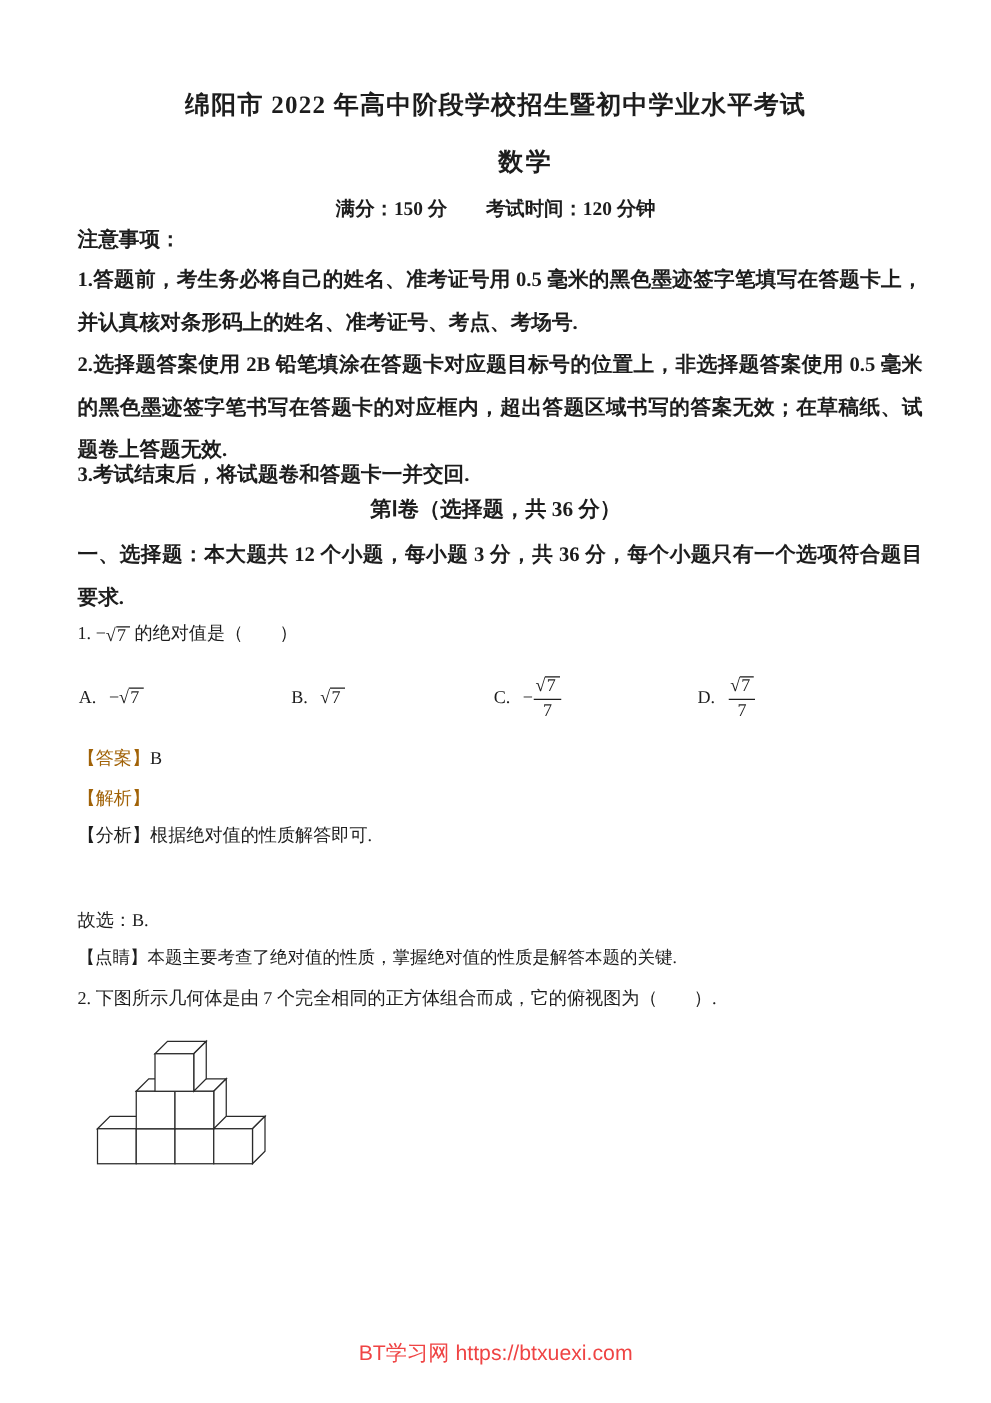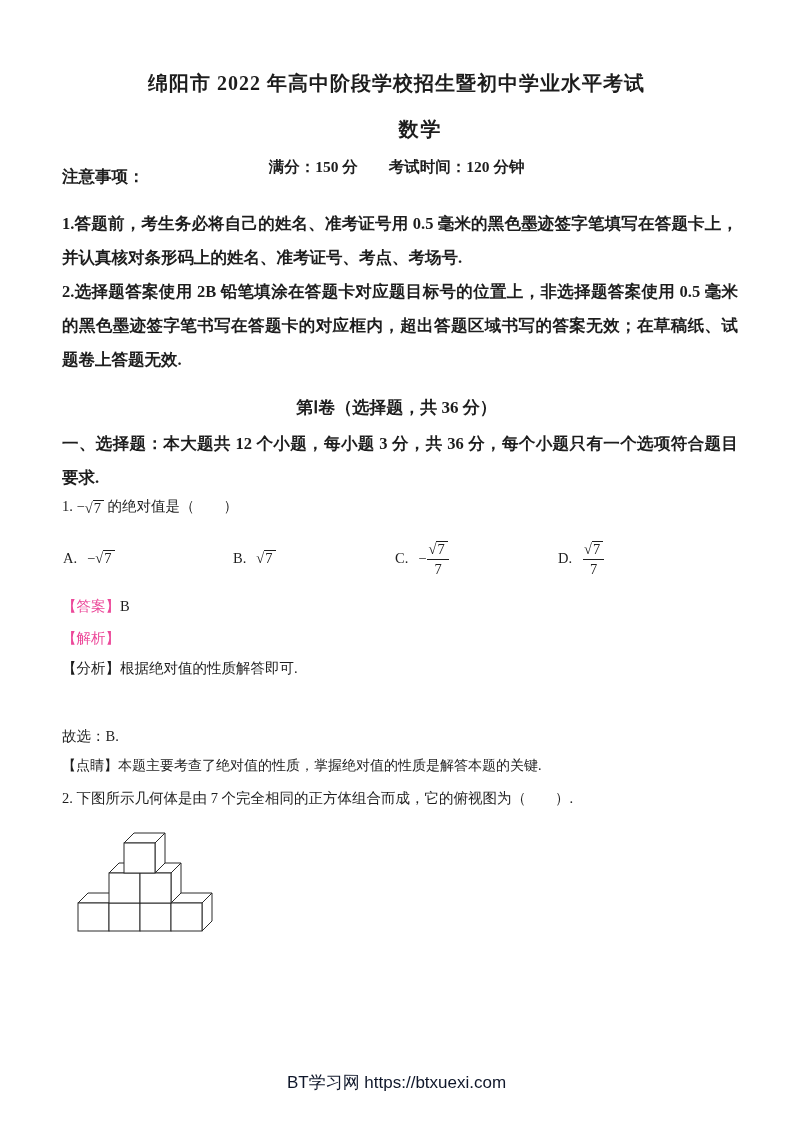--- a/index.html
+++ b/index.html
@@ -14,46 +14,47 @@
   .abs{position:absolute;}
   .b{font-weight:bold;}
   .centered{left:0;width:793px;text-align:center;}
   .margined{left:62px;width:676px;}
   .notice{font-size:16.5px;line-height:34px;text-align:justify;}
   .bodytxt{font-size:14.5px;}
   .title1{font-size:20px;letter-spacing:1px;}
   .title2{font-size:20px;letter-spacing:2px;}
   .infoline{font-size:15.5px;}
   .sechead{font-size:17px;}
-  .blue{color:#ec4899;}
+  .blue{color:#a16207;}
   
   .sqrt{display:inline-block;white-space:nowrap;vertical-align:-2px;}
   .sqrt .sign{display:inline-block;line-height:1.05;}
   .sqrt .rad{display:inline-block;line-height:1.05;border-top:1.4px solid currentColor;padding:0 3px 0 1px;}
   
   .frac{display:inline-flex;flex-direction:column;align-items:center;vertical-align:middle;line-height:1.25;}
   .frac .den{border-top:1.2px solid currentColor;padding:0 7px;}
   .frac .num{padding:0 2px 1px 2px;}
   .opt{position:absolute;display:flex;align-items:center;height:50px;font-size:14.5px;}
   .opt .lbl{margin-right:10px;}
-  .footer{font-family:"Liberation Sans", sans-serif;font-size:17px;color:#0f172a;}
+  .footer{font-family:"Liberation Sans", sans-serif;font-size:17px;color:#ef4444;}
   svg .ln{fill:#ffffff;stroke:#2a2a2a;stroke-width:1;stroke-linejoin:miter;}
 </style>
 </head>
 <body>
 
 <div class="page">
 
   <div class="abs centered b title1" style="top:70px;">绵阳市 2022 年高中阶段学校招生暨初中学业水平考试</div>
   <div class="abs centered b title2" style="top:116px;margin-left:24px;">数学</div>
   <div class="abs centered b infoline" style="top:157px;">满分：150 分　　考试时间：120 分钟</div>
 
-  <div class="abs margined b notice" style="top:160px;">注意事项：</div>
+  <div class="abs margined b notice" style="top:175px;">注意事项：</div>
   <div class="abs margined b notice" style="top:207px;">1.答题前，考生务必将自己的姓名、准考证号用 0.5 毫米的黑色墨迹签字笔填写在答题卡上，并认真核对条形码上的姓名、准考证号、考点、考场号.</div>
   <div class="abs margined b notice" style="top:275px;">2.选择题答案使用 2B 铅笔填涂在答题卡对应题目标号的位置上，非选择题答案使用 0.5 毫米的黑色墨迹签字笔书写在答题卡的对应框内，超出答题区域书写的答案无效；在草稿纸、试题卷上答题无效.</div>
+  <div class="abs margined b notice" style="top:363px;">3.考试结束后，将试题卷和答题卡一并交回.</div>
 
   <div class="abs centered b sechead" style="top:396px;">第Ⅰ卷（选择题，共 36 分）</div>
   <div class="abs margined b notice" style="top:427px;">一、选择题：本大题共 12 个小题，每小题 3 分，共 36 分，每个小题只有一个选项符合题目要求.</div>
 
   <div class="abs margined bodytxt" style="top:497px;">
     <span>1. </span><span>−</span><span class="sqrt"><span class="sign">√</span><span class="rad">7</span></span><span> 的绝对值是（　　）</span>
   </div>
 
   <div class="opt" style="left:63px;top:533px;">
     <span class="lbl">A.</span>

